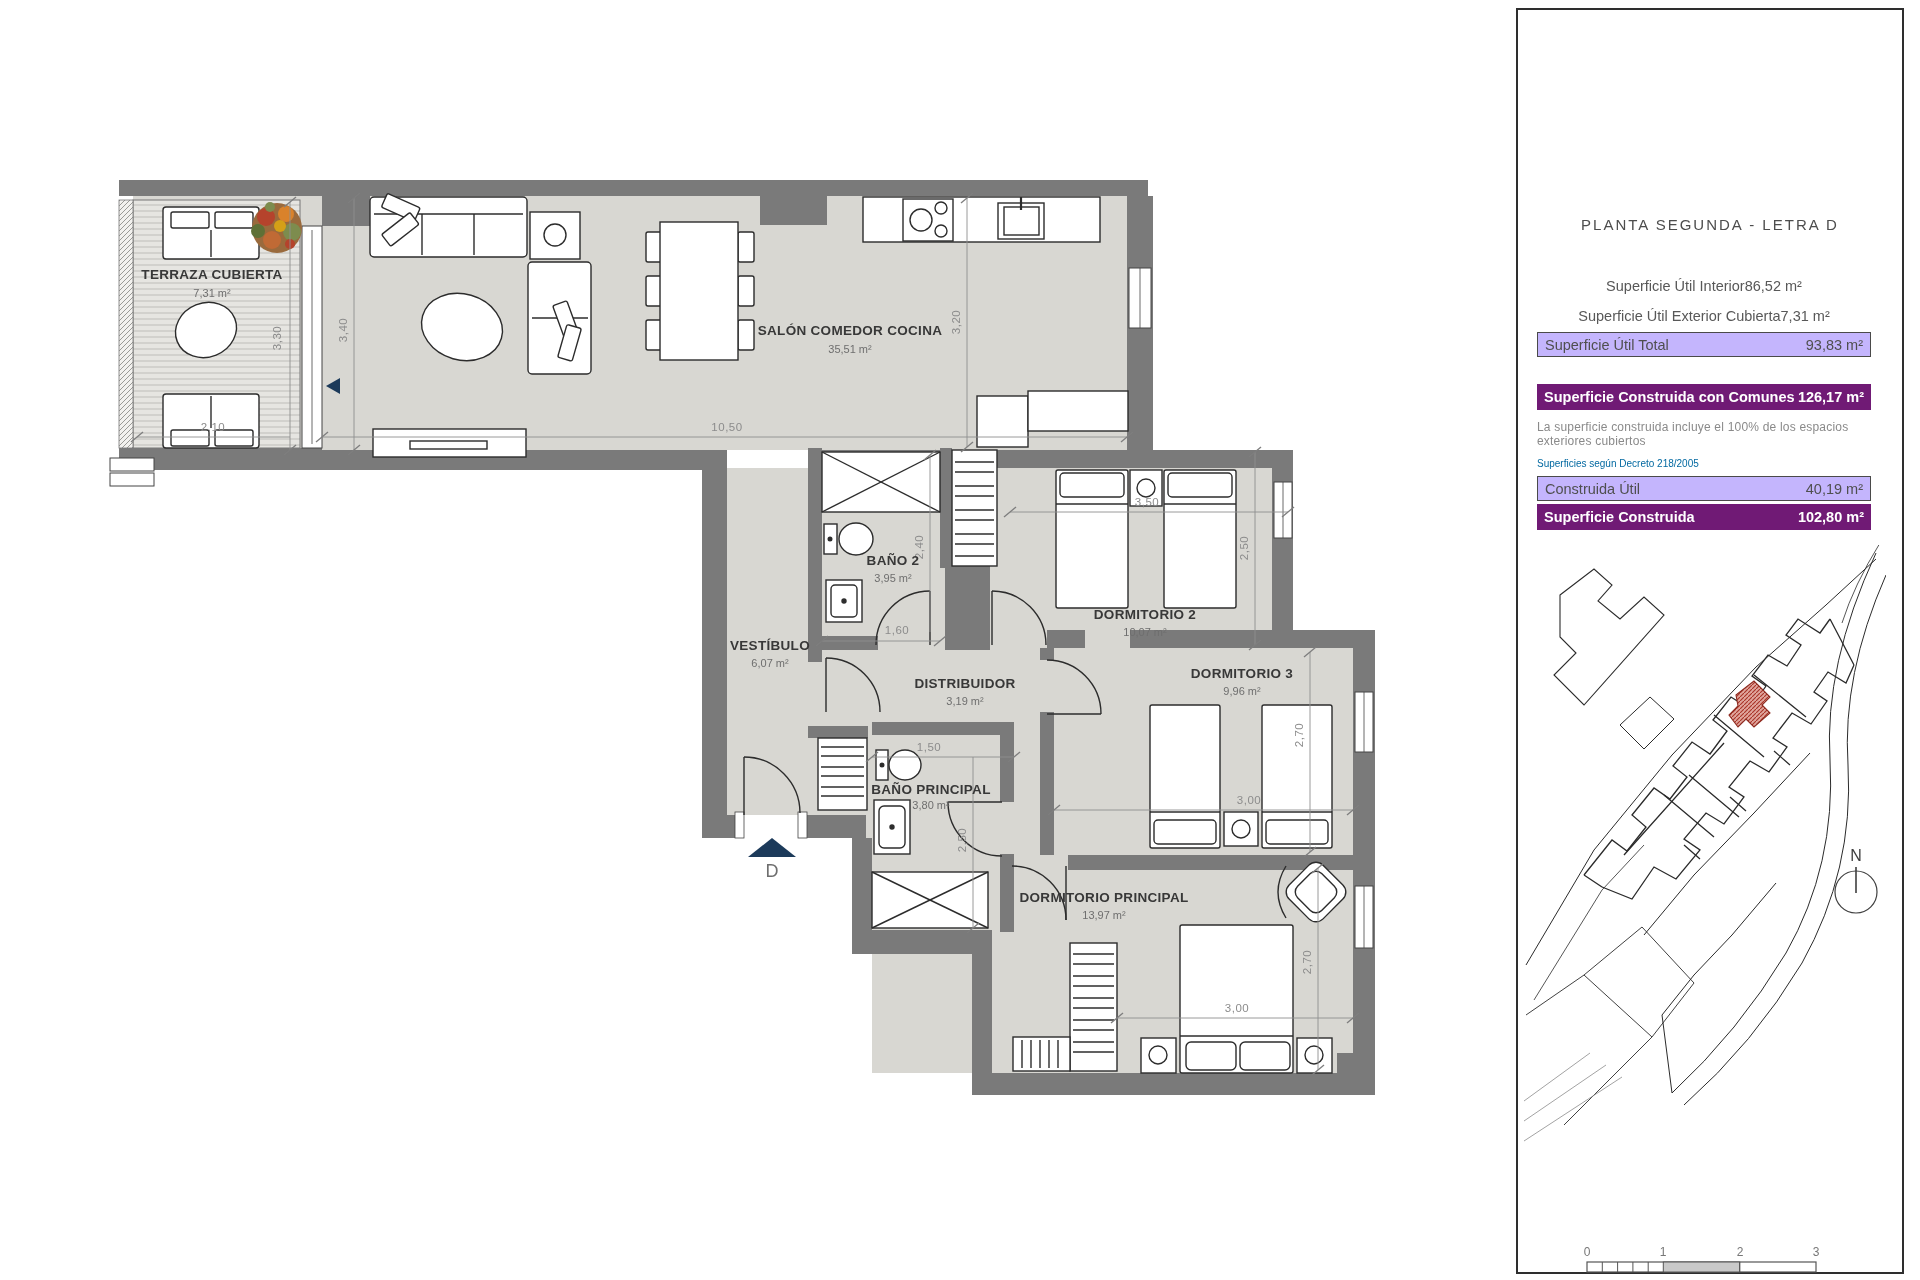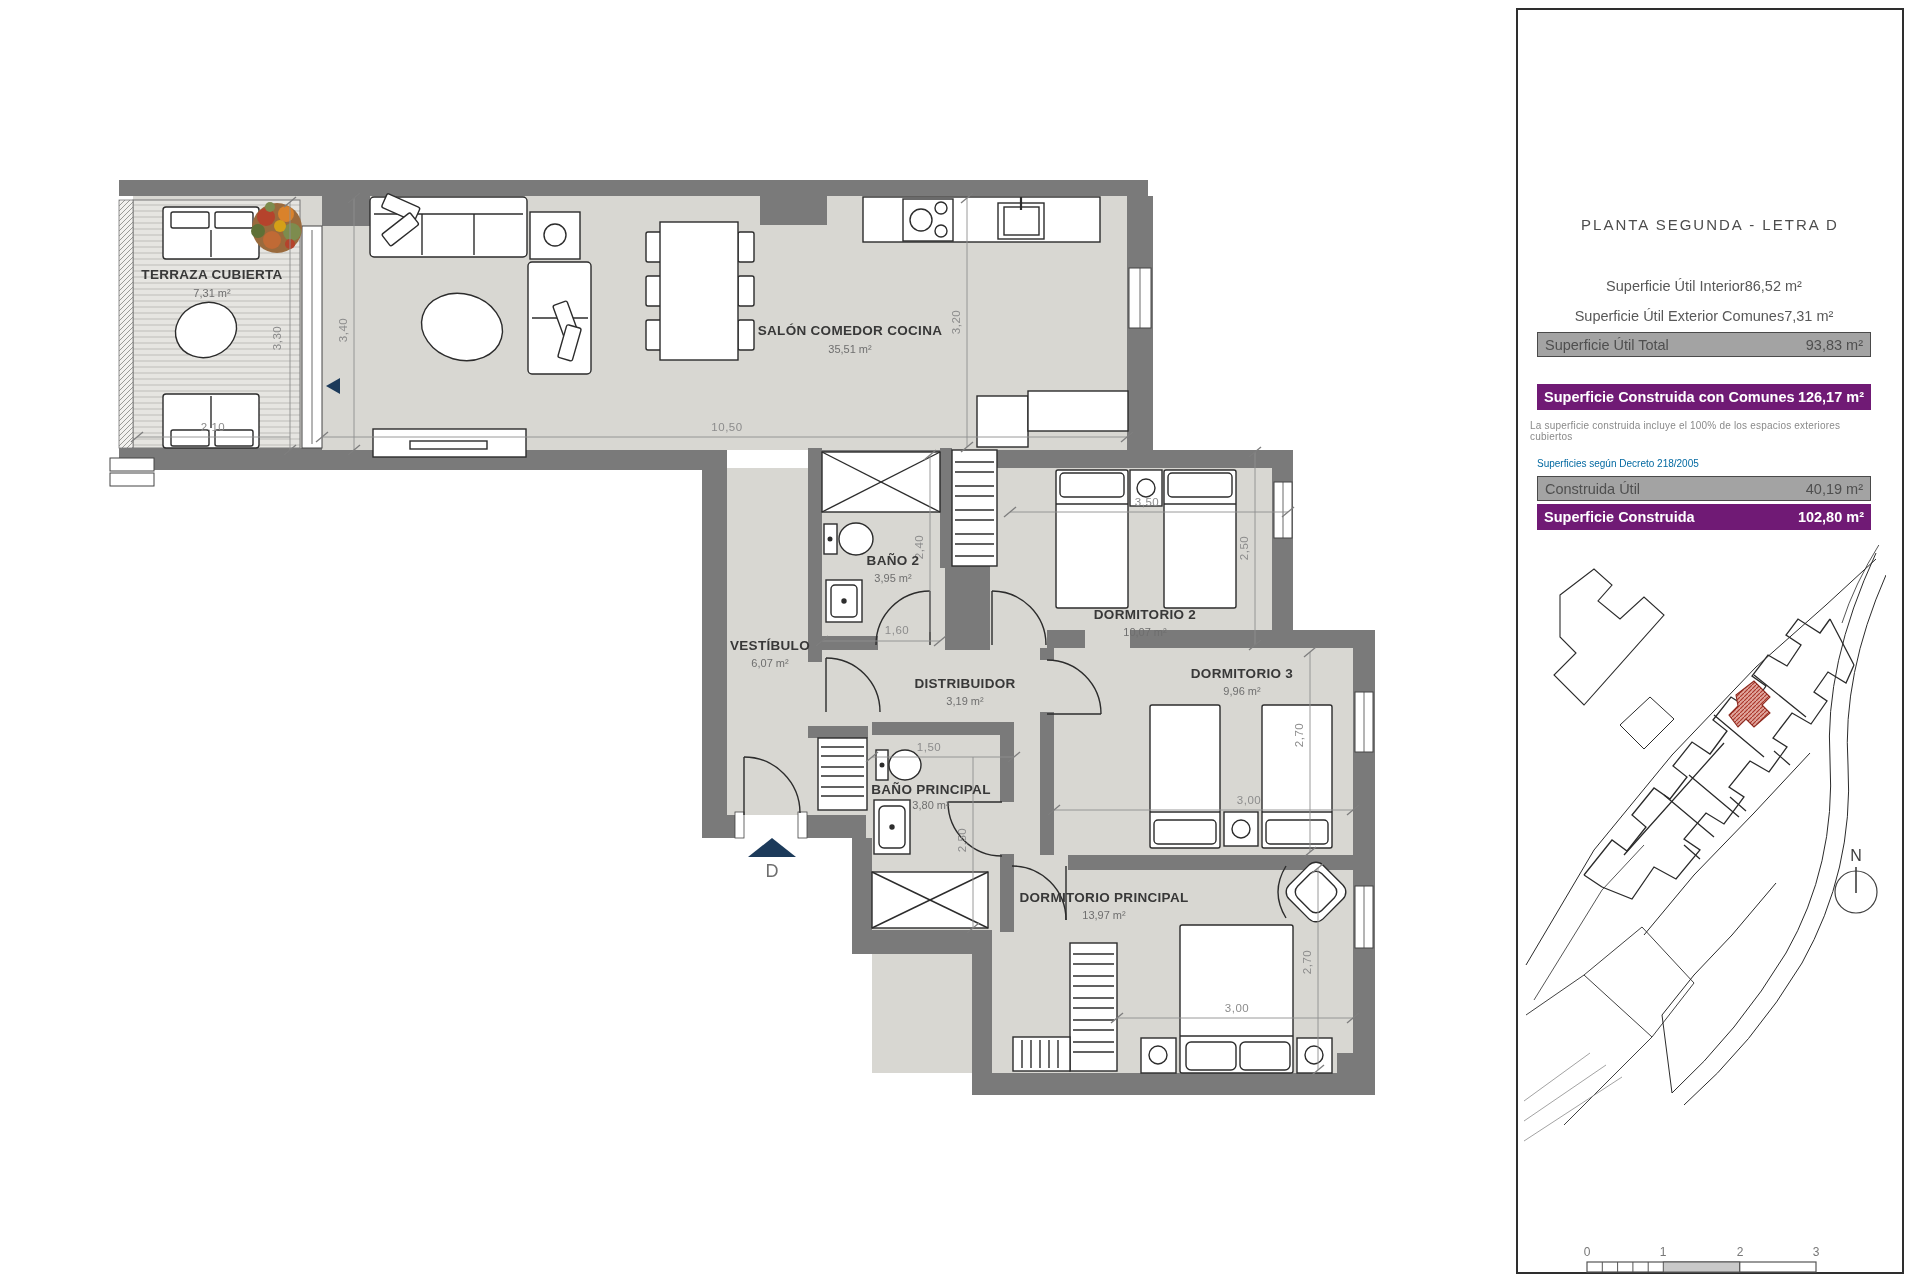--- a/index.html
+++ b/index.html
@@ -9,23 +9,23 @@
   
   #panel{position:absolute;left:1516px;top:8px;width:388px;height:1266px;background:#fff;
     border:2px solid #2e2e2e;box-sizing:border-box;}
   .p-abs{position:absolute;box-sizing:border-box;}
   #panel-title{left:0;top:206px;width:100%;text-align:center;font-size:15px;letter-spacing:2px;
     color:#4d4d4d;}
   .tbl-row{left:19px;width:334px;display:flex;justify-content:space-between;align-items:center;
     font-size:14.5px;color:#585858;}
   .tbl-row .val{white-space:nowrap;}
   .row-plain{height:20px;justify-content:center;}
-  .row-gray{background:#a3a3a3;border:1px solid #4a4a4a;height:25px;padding:0 7px;color:#4f4f4f;}
+  .row-gray{background:#c4b5fd;border:1px solid #4a4a4a;height:25px;padding:0 7px;color:#4f4f4f;}
   .row-navy{background:#701a75;height:26px;padding:0 7px;color:#fff;font-weight:bold;}
-  #note{left:12px;top:410px;width:336px;font-size:10px;color:#8a8a8a;letter-spacing:.2px;}
+  #note{left:19px;top:410px;width:336px;font-size:12px;color:#8a8a8a;letter-spacing:.2px;}
   #decree-heading{left:19px;top:448px;width:336px;font-size:10px;color:#0369a1;}
   #site-svg{position:absolute;left:6px;top:535px;}
 </style>
 </head>
 <body>
 
 <div id="stage">
 
 <svg id="plan-svg" width="1920" height="1280" viewBox="0 0 1920 1280">
   <defs>
@@ -437,21 +437,21 @@
 </svg>
 
 <div id="panel">
   <div class="p-abs" id="panel-title">PLANTA SEGUNDA - LETRA D</div>
 
   <div class="p-abs tbl-row row-plain" style="top:266px">
     <span>Superficie Útil Interior</span>
     <span class="val">86,52 m²</span>
   </div>
   <div class="p-abs tbl-row row-plain" style="top:296px">
-    <span>Superficie Útil Exterior Comunes</span>
+    <span>Superficie Útil Exterior Cubierta</span>
     <span class="val">7,31 m²</span>
   </div>
   <div class="p-abs tbl-row row-gray" style="top:322px">
     <span>Superficie Útil Total</span>
     <span class="val">93,83 m²</span>
   </div>
 
   <div class="p-abs tbl-row row-navy" style="top:374px">
     <span>Superficie Construida con Comunes</span>
     <span class="val">126,17 m²</span>

